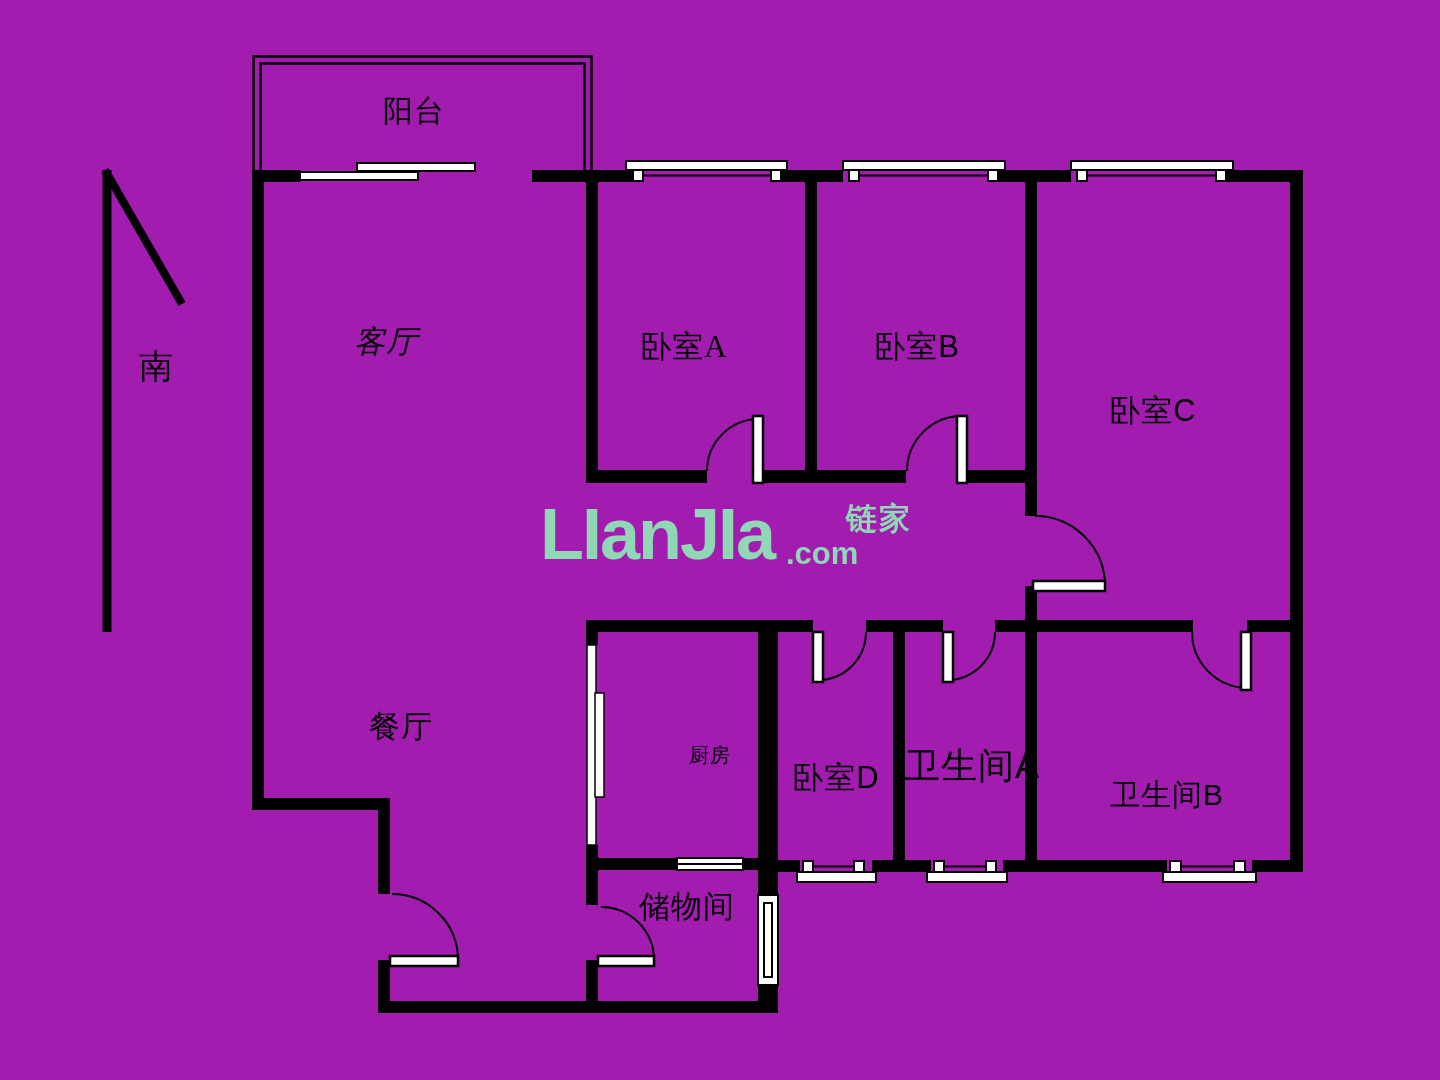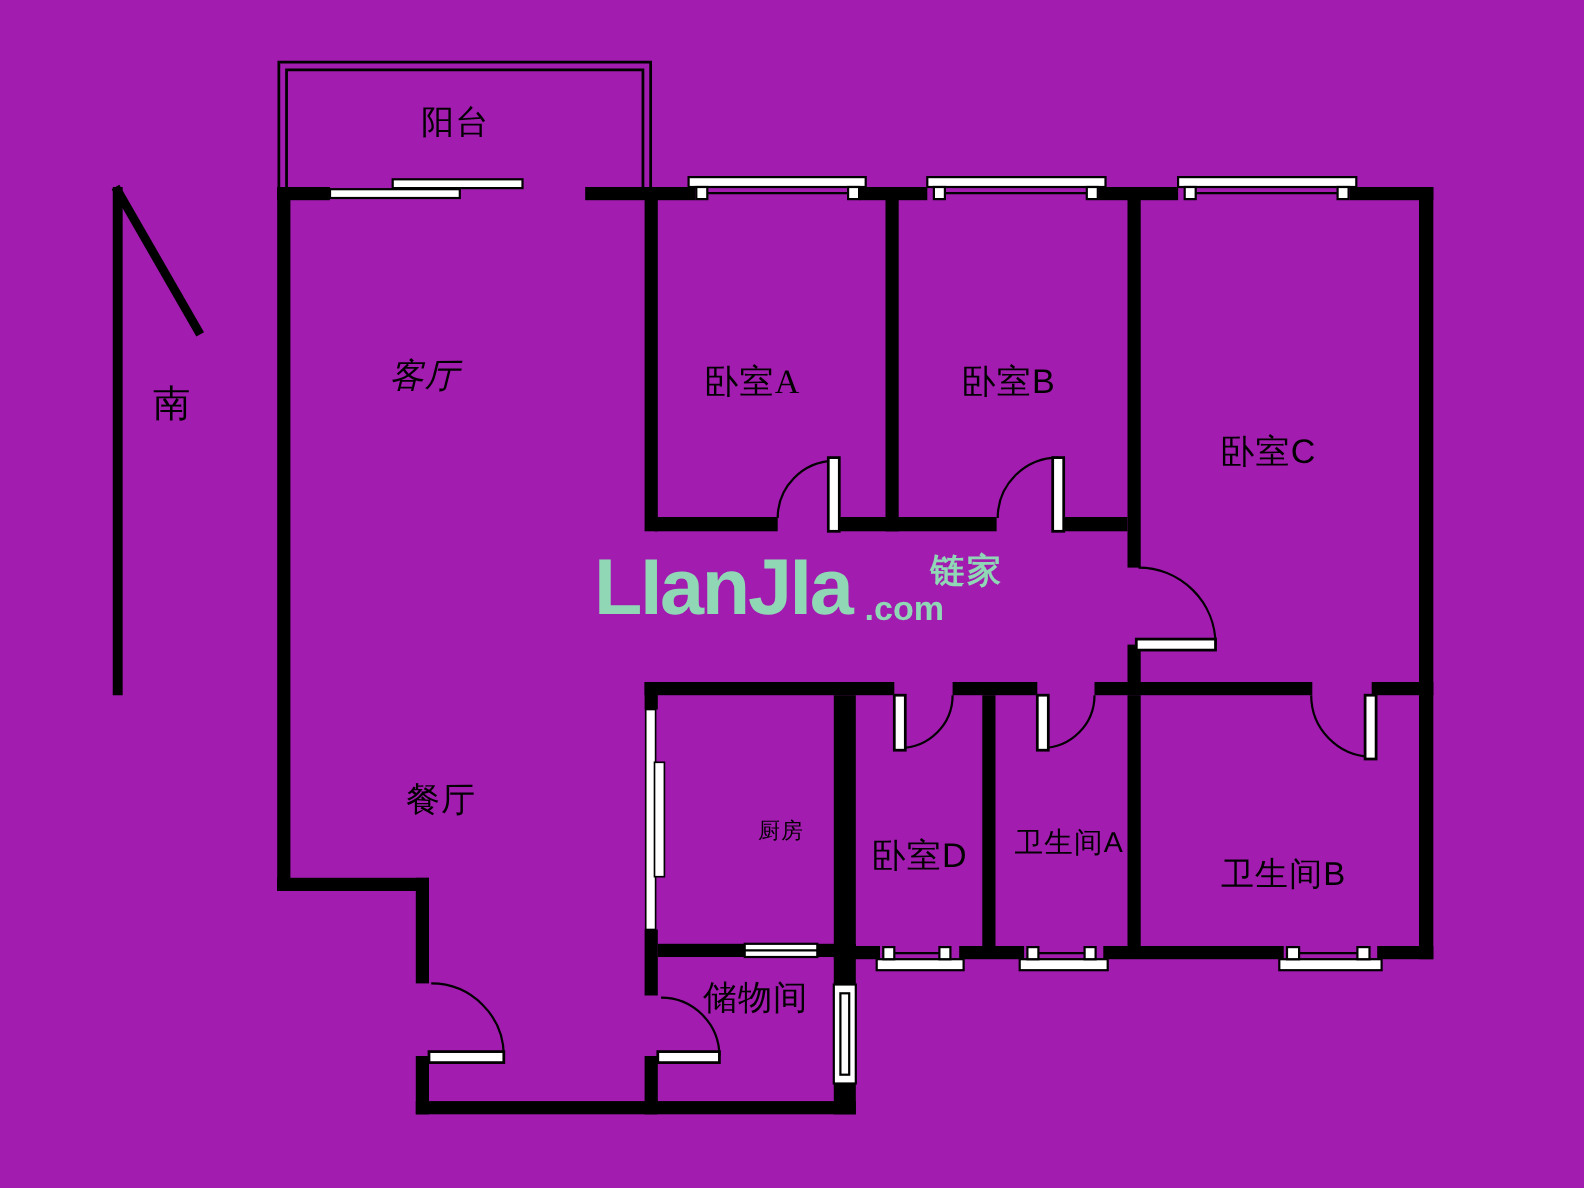--- a/index.html
+++ b/index.html
@@ -1,21 +1,21 @@
 <!DOCTYPE html>
 <html><head>
 <meta charset="utf-8">
 <style>
   html,body{margin:0;padding:0;background:#ffffff;}
   .stage{position:relative;width:1440px;height:1080px;background:#a21caf;overflow:hidden;
          font-family:"Liberation Sans","DejaVu Sans",sans-serif;}
   .plan-svg{position:absolute;left:0;top:0;}
   .room-label{position:absolute;transform:translate(-50%,-50%);color:#000;
               font-size:31px;letter-spacing:1px;white-space:nowrap;}
-  .room-label.small{font-size:26px;}
+  .room-label.small{font-size:36px;}
   .compass-label{position:absolute;transform:translate(-50%,-50%);color:#000;font-size:34px;}
   .wm{position:absolute;color:#90d7b6;font-weight:bold;line-height:1;white-space:nowrap;}
   .wm-logo{left:540px;top:498px;font-size:72px;letter-spacing:-2px;}
   .wm-cn{left:846px;top:503px;font-size:31px;letter-spacing:2px;}
   .wm-suffix{left:786px;top:538px;font-size:31px;}
 </style>
 </head>
 <body>
 
 <div class="stage">

